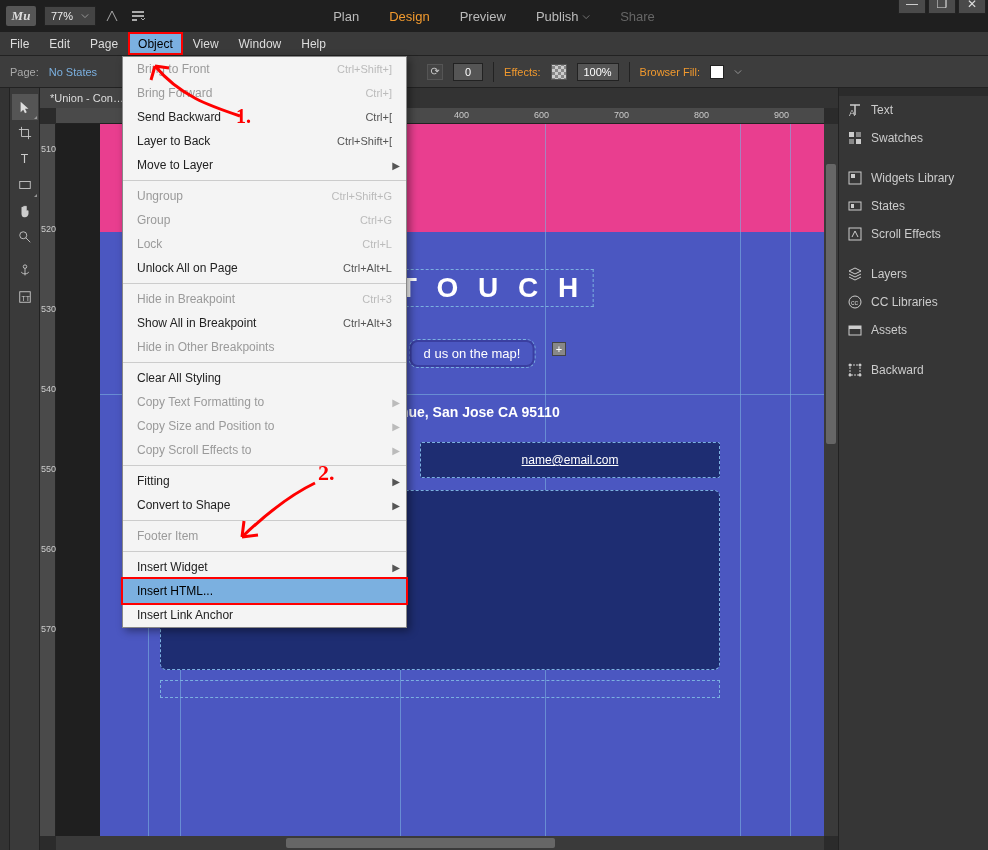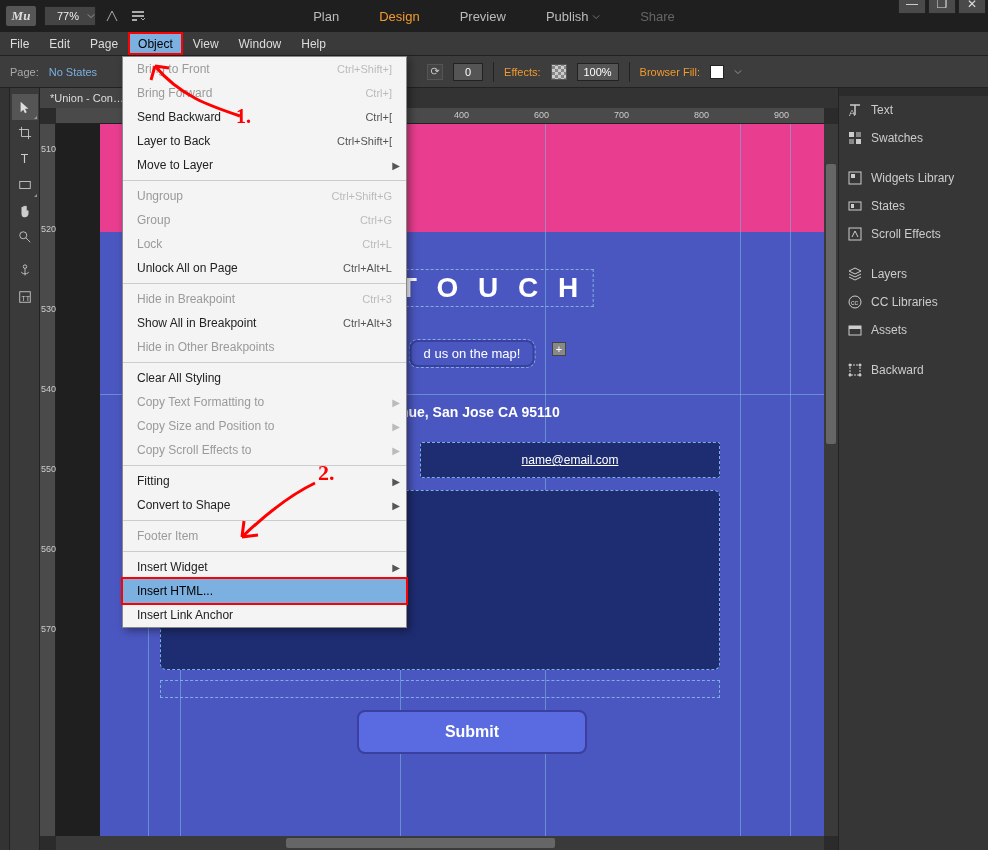--- a/index.html
+++ b/index.html
@@ -1,23 +1,23 @@
 <!DOCTYPE html>
 <html><head>
 <meta charset="utf-8">
 <style>
 * { margin:0; padding:0; box-sizing:border-box; font-family:"Segoe UI",Arial,sans-serif; user-select:none; }
 body { background:#2f2f2f; width:988px; height:850px; overflow:hidden; position:relative; color:#ccc; font-size:12px; }
 
 .titlebar { height:32px; background:#1f1f1f; display:flex; align-items:center; padding:0 6px; position:relative; }
 .logo { width:30px; height:20px; background:#565656; color:#ddd; display:flex; align-items:center; justify-content:center; font-weight:bold; font-size:13px; border-radius:2px; margin-right:8px; font-family:Georgia,serif; font-style:italic; }
-.zoom-box { width:52px; height:20px; background:#444; border:1px solid #222; display:flex; align-items:center; justify-content:flex-end; gap:8px; font-size:11px; color:#eee; }
+.zoom-box { width:52px; height:20px; background:#444; border:1px solid #222; display:flex; align-items:center; justify-content:center; gap:8px; font-size:11px; color:#eee; }
 .zoom-box svg { width:8px; height:8px; }
 .tb-icon { width:20px; height:20px; display:flex; align-items:center; justify-content:center; margin-left:6px; color:#aaa; }
-.toptabs { position:absolute; left:50%; transform:translateX(-50%); display:flex; gap:40px; font-size:13px; }
+.toptabs { position:absolute; left:50%; transform:translateX(-50%); display:flex; gap:30px; font-size:13px; }
 .toptabs .tt { color:#bbb; cursor:pointer; }
 .toptabs .tt.active { color:#f29a2e; }
 .toptabs .tt.disabled { color:#666; }
 .wincontrols { position:absolute; right:2px; top:-6px; display:flex; }
 .wincontrols .wc { width:28px; height:20px; background:#4a4a4a; border:1px solid #222; margin-left:2px; display:flex; align-items:center; justify-content:center; color:#ddd; font-size:12px; line-height:1; }
 
 .menubar { height:24px; background:#3a3a3a; display:flex; align-items:stretch; border-bottom:1px solid #222; }
 .menubar .mi { padding:0 10px; display:flex; align-items:center; color:#ddd; font-size:12px; cursor:pointer; }
 .menubar .mi.open { background:#7bb0e0; color:#000; }
 .redbox { box-shadow:0 0 0 2px #f00 inset; }
@@ -243,21 +243,20 @@
         <div class="guide-h" style="top:270px"></div>
 
         <div class="hdr">N  T O U C H</div>
         <div class="mapbtn">d us on the map!</div>
         <div class="plus-sq">+</div>
         <div class="small-outline"></div>
         <div class="addr">venue, San Jose CA 95110</div>
         <div class="email-field">name@email.com</div>
         <div class="msg-field"></div>
         <div class="thinbox"></div>
-        <div class="submit-btn">Submit</div>
       </div>
     </div>
 
     <div class="scrollbar-v">
         <div class="thumb"></div>
       </div>
     <div class="scrollbar-h">
         <div class="thumb"></div>
       </div>
   </div>

